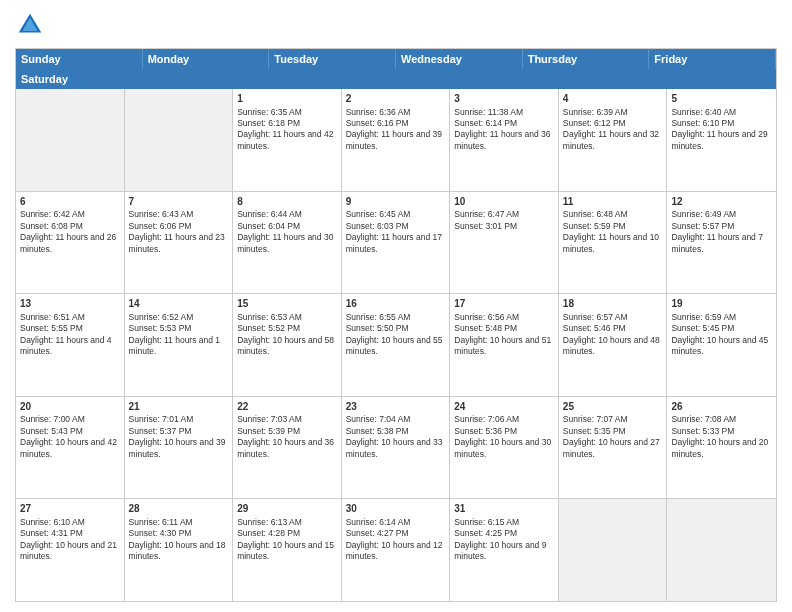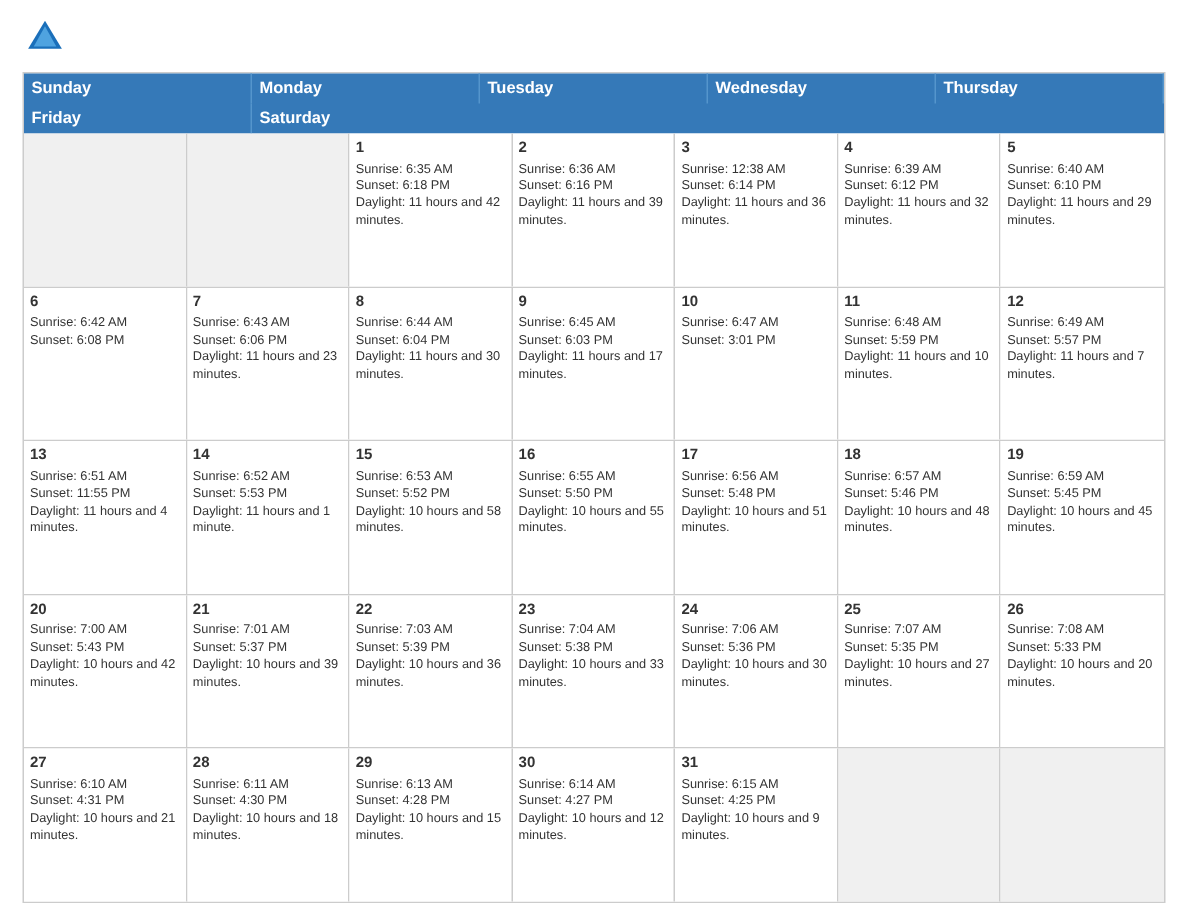--- a/index.html
+++ b/index.html
@@ -55,21 +55,21 @@
       color: #555;
     }
     .calendar {
       flex: 1;
       display: flex;
       flex-direction: column;
       border: 1px solid #ccc;
     }
     .cal-header {
       display: grid;
-      grid-template-columns: repeat(5, 1fr);
+      grid-template-columns: repeat(6, 1fr);
       background: #3579b8;
     }
     .cal-header-cell {
       color: #fff;
       font-size: 11px;
       font-weight: bold;
       padding: 4px 5px;
       border-right: 1px solid #5595cc;
       text-align: left;
     }
@@ -147,21 +147,21 @@
             <div>Daylight: 11 hours and 42 minutes.</div>
           </div>
           <div class="cal-cell">
             <span class="day-num">2</span>
             <div>Sunrise: 6:36 AM</div>
             <div>Sunset: 6:16 PM</div>
             <div>Daylight: 11 hours and 39 minutes.</div>
           </div>
           <div class="cal-cell">
             <span class="day-num">3</span>
-            <div>Sunrise: 12:38 AM</div>
+            <div>Sunrise: 11:38 AM</div>
             <div>Sunset: 6:14 PM</div>
             <div>Daylight: 11 hours and 36 minutes.</div>
           </div>
           <div class="cal-cell">
             <span class="day-num">4</span>
             <div>Sunrise: 6:39 AM</div>
             <div>Sunset: 6:12 PM</div>
             <div>Daylight: 11 hours and 32 minutes.</div>
           </div>
           <div class="cal-cell">
@@ -169,20 +169,21 @@
             <div>Sunrise: 6:40 AM</div>
             <div>Sunset: 6:10 PM</div>
             <div>Daylight: 11 hours and 29 minutes.</div>
           </div>
         </div>
         <div class="cal-row">
           <div class="cal-cell">
             <span class="day-num">6</span>
             <div>Sunrise: 6:42 AM</div>
             <div>Sunset: 6:08 PM</div>
+            <div>Daylight: 11 hours and 26 minutes.</div>
           </div>
           <div class="cal-cell">
             <span class="day-num">7</span>
             <div>Sunrise: 6:43 AM</div>
             <div>Sunset: 6:06 PM</div>
             <div>Daylight: 11 hours and 23 minutes.</div>
           </div>
           <div class="cal-cell">
             <span class="day-num">8</span>
             <div>Sunrise: 6:44 AM</div>
@@ -210,21 +211,21 @@
             <span class="day-num">12</span>
             <div>Sunrise: 6:49 AM</div>
             <div>Sunset: 5:57 PM</div>
             <div>Daylight: 11 hours and 7 minutes.</div>
           </div>
         </div>
         <div class="cal-row">
           <div class="cal-cell">
             <span class="day-num">13</span>
             <div>Sunrise: 6:51 AM</div>
-            <div>Sunset: 11:55 PM</div>
+            <div>Sunset: 5:55 PM</div>
             <div>Daylight: 11 hours and 4 minutes.</div>
           </div>
           <div class="cal-cell">
             <span class="day-num">14</span>
             <div>Sunrise: 6:52 AM</div>
             <div>Sunset: 5:53 PM</div>
             <div>Daylight: 11 hours and 1 minute.</div>
           </div>
           <div class="cal-cell">
             <span class="day-num">15</span>

